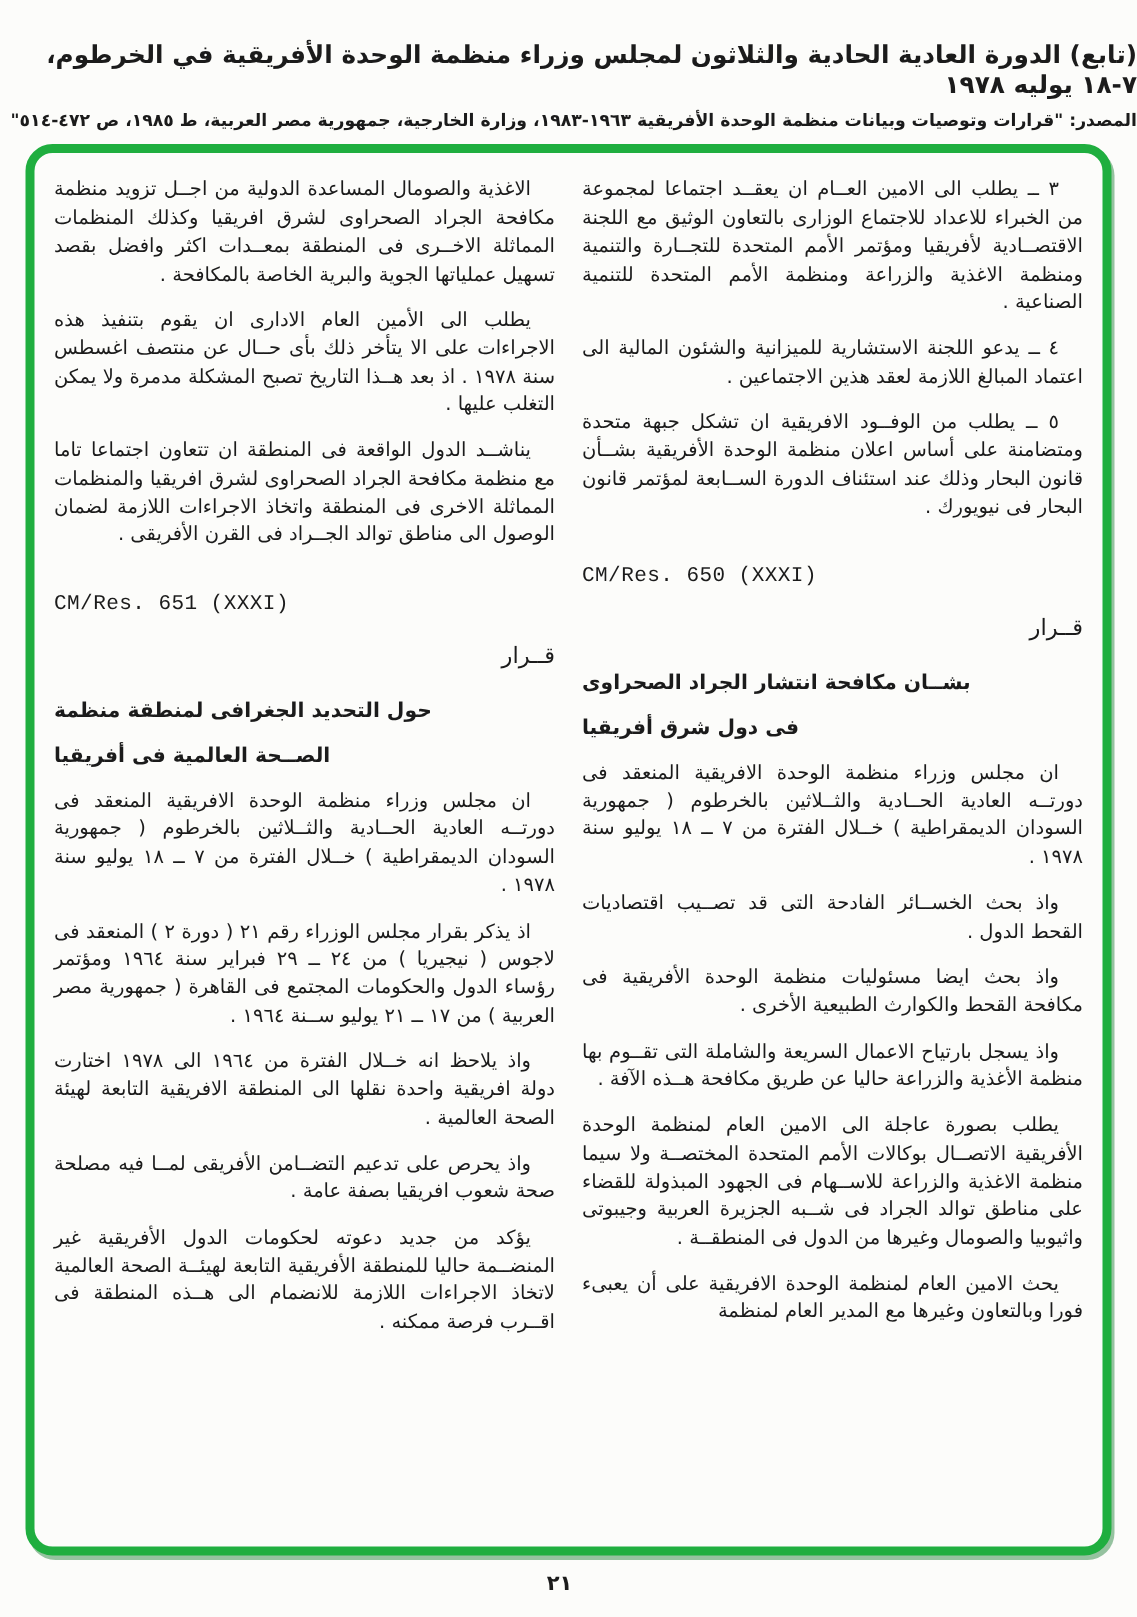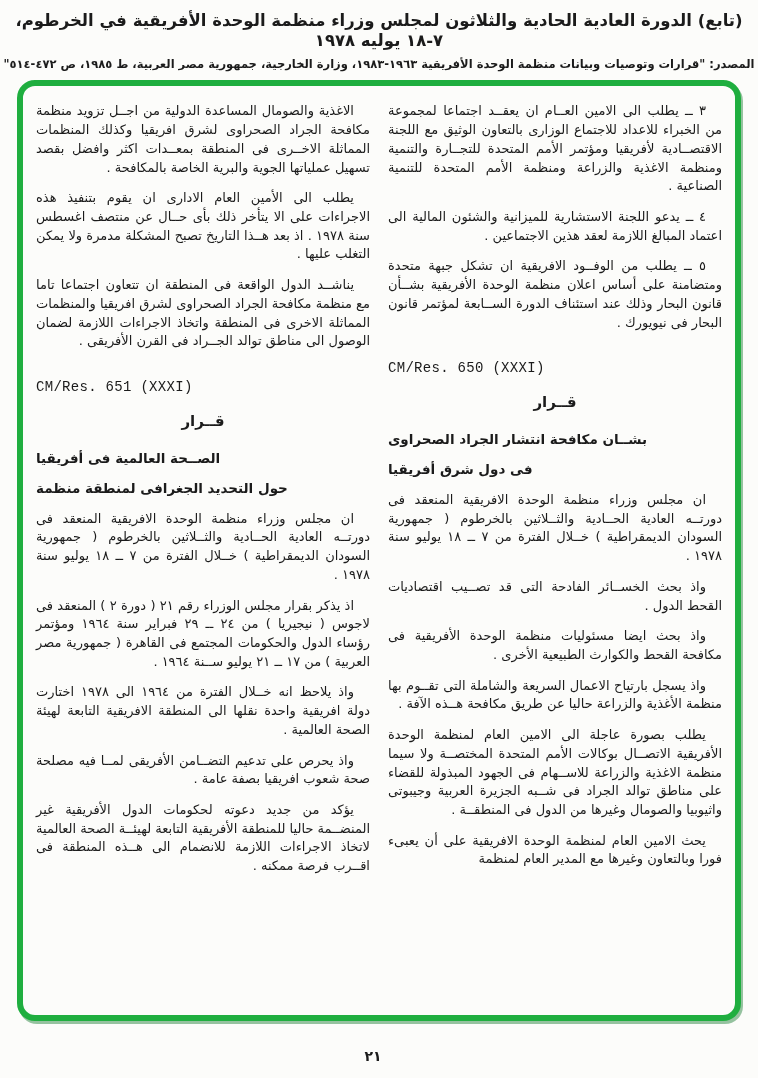--- a/index.html
+++ b/index.html
@@ -6,22 +6,22 @@
   body {
     width: 758px; height: 1078px;
     background: #fcfcfa;
     font-family: "DejaVu Sans", sans-serif;
     color: #1b1b1b;
     position: relative;
     overflow: hidden;
   }
   .header {
     direction: rtl;
-    text-align: center;
-    padding-top: 11px;
+    text-align: right;
+    padding-top: 27px;
   }
   .header-line1 {
     font-size: 16.5px;
     font-weight: bold;
     letter-spacing: 0;
     line-height: 1.2;
   }
   .header-line2 {
     font-size: 11.5px;
     font-weight: bold;
@@ -55,22 +55,22 @@
   }
   .block-code {
     direction: ltr;
     text-align: left;
     font-family: Liberation Mono, monospace;
     font-size: 14px;
     letter-spacing: 0.3px;
     margin: 26px 0 14px 0;
   }
   .block-title {
-    text-align: center;
-    font-weight: bold;
+    text-align: right;
+    font-weight: normal;
     font-size: 15px;
     margin: 8px 0 16px 0;
   }
   .block-subtitle {
     text-align: left;
     font-weight: bold;
     font-size: 13.5px;
     margin: 0 0 11px 0;
   }
   .footer {
@@ -105,22 +105,22 @@
       <div class="block block-paragraph">واذ يسجل بارتياح الاعمال السريعة والشاملة التى تقــوم بها منظمة الأغذية والزراعة حاليا عن طريق مكافحة هــذه الآفة .</div>
       <div class="block block-paragraph">يطلب بصورة عاجلة الى الامين العام لمنظمة الوحدة الأفريقية الاتصــال بوكالات الأمم المتحدة المختصــة ولا سيما منظمة الاغذية والزراعة للاســهام فى الجهود المبذولة للقضاء على مناطق توالد الجراد فى شــبه الجزيرة العربية وجيبوتى واثيوبيا والصومال وغيرها من الدول فى المنطقــة .</div>
       <div class="block block-paragraph">يحث الامين العام لمنظمة الوحدة الافريقية على أن يعبىء فورا وبالتعاون وغيرها مع المدير العام لمنظمة</div>
     </div>
   <div class="column">
       <div class="block block-paragraph">الاغذية والصومال المساعدة الدولية من اجــل تزويد منظمة مكافحة الجراد الصحراوى لشرق افريقيا وكذلك المنظمات المماثلة الاخــرى فى المنطقة بمعــدات اكثر وافضل بقصد تسهيل عملياتها الجوية والبرية الخاصة بالمكافحة .</div>
       <div class="block block-paragraph">يطلب الى الأمين العام الادارى ان يقوم بتنفيذ هذه الاجراءات على الا يتأخر ذلك بأى حــال عن منتصف اغسطس سنة ١٩٧٨ . اذ بعد هــذا التاريخ تصبح المشكلة مدمرة ولا يمكن التغلب عليها .</div>
       <div class="block block-paragraph">يناشــد الدول الواقعة فى المنطقة ان تتعاون اجتماعا تاما مع منظمة مكافحة الجراد الصحراوى لشرق افريقيا والمنظمات المماثلة الاخرى فى المنطقة واتخاذ الاجراءات اللازمة لضمان الوصول الى مناطق توالد الجــراد فى القرن الأفريقى .</div>
       <div class="block block-code">CM/Res. 651 (XXXI)</div>
       <div class="block block-title">قــرار</div>
+      <div class="block block-subtitle">حول التحديد الجغرافى لمنطقة منظمة</div>
       <div class="block block-subtitle">الصــحة العالمية فى أفريقيا</div>
-      <div class="block block-subtitle">حول التحديد الجغرافى لمنطقة منظمة</div>
       <div class="block block-paragraph">ان مجلس وزراء منظمة الوحدة الافريقية المنعقد فى دورتــه العادية الحــادية والثــلاثين بالخرطوم ( جمهورية السودان الديمقراطية ) خــلال الفترة من ٧ ــ ١٨ يوليو سنة ١٩٧٨ .</div>
       <div class="block block-paragraph">اذ يذكر بقرار مجلس الوزراء رقم ٢١ ( دورة ٢ ) المنعقد فى لاجوس ( نيجيريا ) من ٢٤ ــ ٢٩ فبراير سنة ١٩٦٤ ومؤتمر رؤساء الدول والحكومات المجتمع فى القاهرة ( جمهورية مصر العربية ) من ١٧ ــ ٢١ يوليو ســنة ١٩٦٤ .</div>
       <div class="block block-paragraph">واذ يلاحظ انه خــلال الفترة من ١٩٦٤ الى ١٩٧٨ اختارت دولة افريقية واحدة نقلها الى المنطقة الافريقية التابعة لهيئة الصحة العالمية .</div>
       <div class="block block-paragraph">واذ يحرص على تدعيم التضــامن الأفريقى لمــا فيه مصلحة صحة شعوب افريقيا بصفة عامة .</div>
       <div class="block block-paragraph">يؤكد من جديد دعوته لحكومات الدول الأفريقية غير المنضــمة حاليا للمنطقة الأفريقية التابعة لهيئــة الصحة العالمية لاتخاذ الاجراءات اللازمة للانضمام الى هــذه المنطقة فى اقــرب فرصة ممكنه .</div>
     </div>
 </div>
 
 <div class="footer">
   <span>٢١</span>

